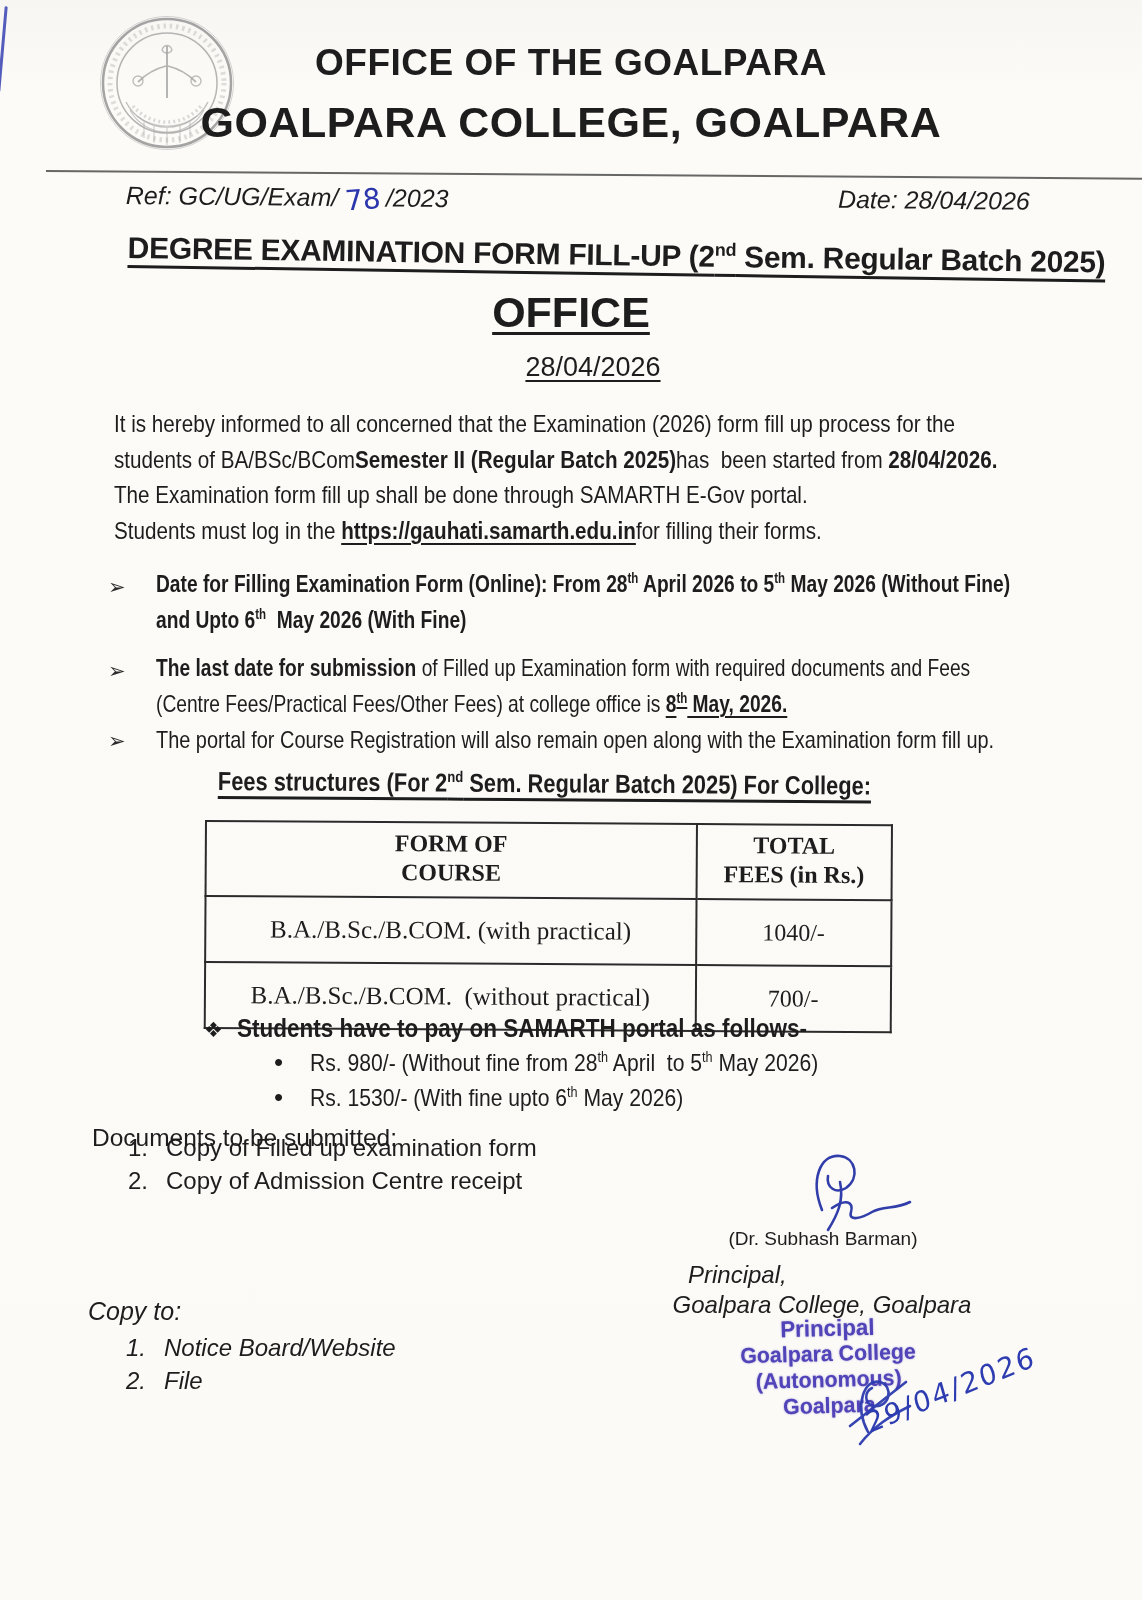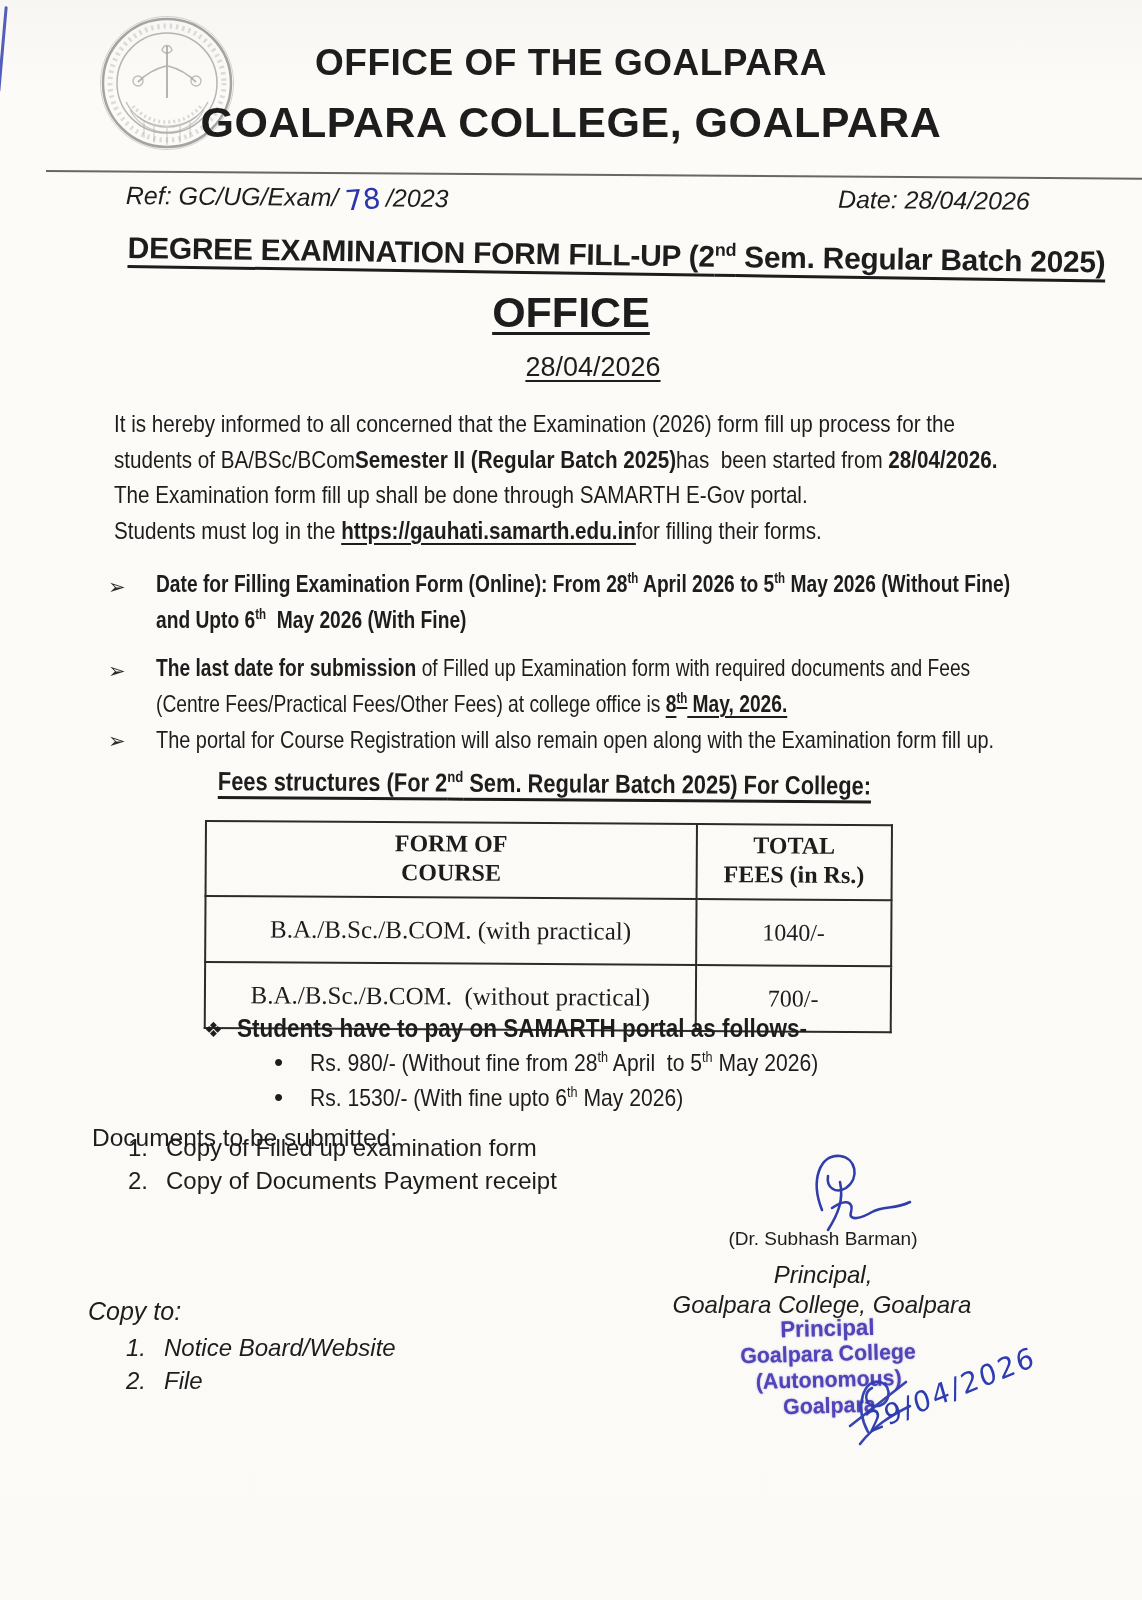--- a/index.html
+++ b/index.html
@@ -64,21 +64,21 @@
   #p1{left:274px;top:1049px;}
   #p2{left:274px;top:1084px;}
 
   #docs-h{left:92px;top:1101px;font-size:24.5px;margin-top:23px;}
   .ditem{display:flex;gap:18px;font-size:24px;}
   #d1{left:128px;top:1134px;}
   #d2{left:128px;top:1167px;}
 
   #sig-svg{left:788px;top:1146px;width:140px;height:88px;}
   #sig-name{left:688px;top:1228px;width:270px;text-align:center;font-size:19px;}
-  #sig-role{left:688px;top:1261px;width:270px;text-align:center;font-size:24px;font-style:italic;}
+  #sig-role{left:688px;top:1261px;width:270px;text-align:left;font-size:24px;font-style:italic;}
   #sig-org{left:662px;top:1291px;width:320px;text-align:center;font-size:24px;font-style:italic;}
 
   #stamp{left:662px;top:1315px;width:330px;text-align:center;color:#5143b8;font-weight:bold;line-height:26px;
     transform:rotate(-1.5deg) scaleX(.97);transform-origin:center top;text-shadow:0 0 2px rgba(81,67,184,.55);}
   #stamp .s1{font-size:23px;}
   #stamp .s2,#stamp .s3{font-size:22px;}
 
   #hw-svg{left:838px;top:1352px;width:95px;height:105px;}
   #hw-date{left:862px;top:1408px;color:#2d3cb0;font-size:28px;letter-spacing:2px;white-space:nowrap;
     font-family:"DejaVu Sans",sans-serif;transform:rotate(-22deg) skewX(-6deg);transform-origin:left top;}
@@ -169,21 +169,21 @@
 <div class="abs pay-item" id="p1"><span class="dot">•</span><span class="pt"><span>Rs. 980/- (Without fine from 28</span><sup>th</sup><span> April  to 5</span><sup>th</sup><span> May 2026)</span></span></div>
 <div class="abs pay-item" id="p2"><span class="dot">•</span><span class="pt"><span>Rs. 1530/- (With fine upto 6</span><sup>th</sup><span> May 2026)</span></span></div>
 
 <div class="abs" id="docs-h">Documents to be submitted:</div>
 <div class="abs ditem" id="d1">
     <span>1.</span>
     <span>Copy of Filled up examination form</span>
   </div>
 <div class="abs ditem" id="d2">
     <span>2.</span>
-    <span>Copy of Documents Payment receipt</span>
+    <span>Copy of Admission Centre receipt</span>
   </div>
 
 <svg class="abs" id="sig-svg" viewBox="0 0 140 88">
   <g fill="none" stroke="#2734a6" stroke-width="2.6" stroke-linecap="round" opacity=".95">
     <path d="M34,64 C22,34 32,8 52,10 C68,12 72,32 58,42 C48,48 38,42 40,30"></path>
     <path d="M52,36 C56,54 50,68 40,84"></path>
     <path d="M44,62 C58,52 66,56 63,66 C60,76 74,72 84,66 C96,59 106,64 122,56"></path>
   </g>
 </svg>
 <div class="abs" id="sig-name">(Dr. Subhash Barman)</div>

